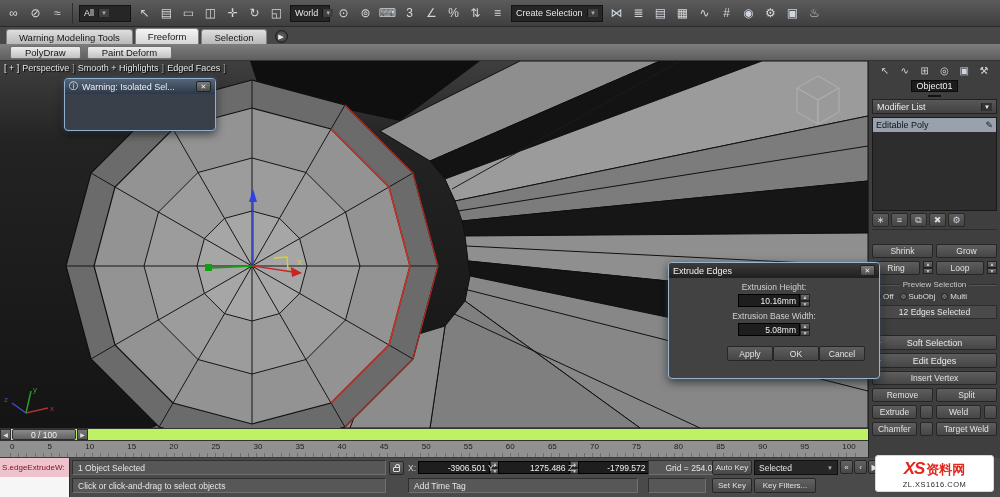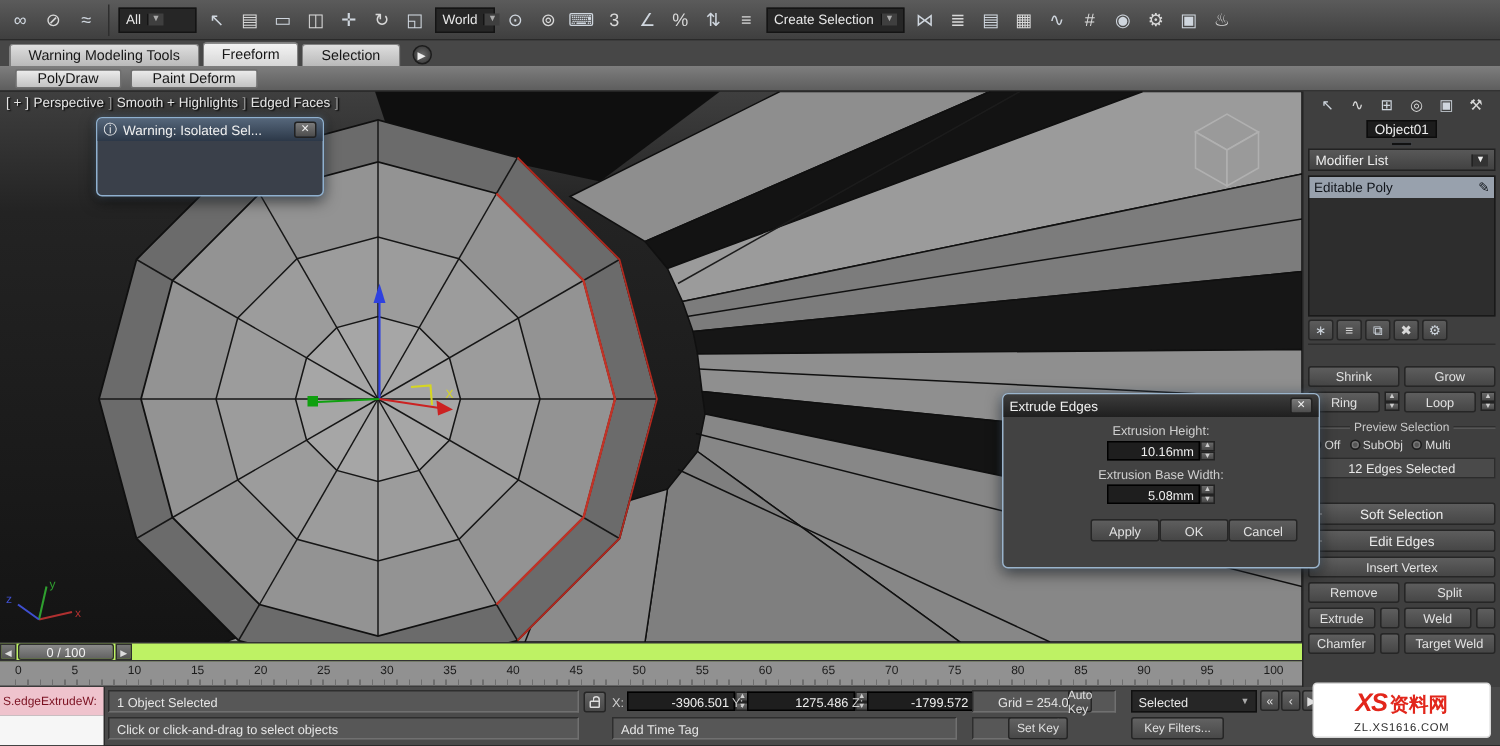--- a/index.html
+++ b/index.html
@@ -603,26 +603,26 @@
       <span class="coord-label">Z:</span>
       <div class="dfield">-1799.572</div>
       <div class="spin">
           <span>▲</span>
           <span>▼</span>
         </div>
     </div>
     <div class="sunken abs" style="left:408px;top:20px;width:230px;height:15px">Add Time Tag</div>
     <div class="sunken abs" style="left:648px;top:2px;width:96px;height:15px;justify-content:center">Grid = 254.0mm</div>
     <div class="sunken abs" style="left:648px;top:20px;width:58px;height:15px"></div>
-    <div class="mini-btn abs" style="left:712px;top:2px;width:16px;height:15px">Auto Key</div>
+    <div class="mini-btn abs" style="left:712px;top:2px;width:40px;height:15px">Auto Key</div>
     <div id="key-mode-select" class="abs">
       <span>Selected</span>
       <span class="caret">▼</span>
     </div>
-    <div class="mini-btn abs" style="left:672px;top:20px;width:40px;height:15px">Set Key</div>
+    <div class="mini-btn abs" style="left:712px;top:20px;width:40px;height:15px">Set Key</div>
     <div class="mini-btn abs" style="left:754px;top:20px;width:62px;height:15px">Key Filters...</div>
     <div id="playback" class="abs">
 
     <div class="mini-btn">
           <span>«</span>
         </div>
         <div class="mini-btn">
           <span>‹</span>
         </div>
         <div class="mini-btn">

